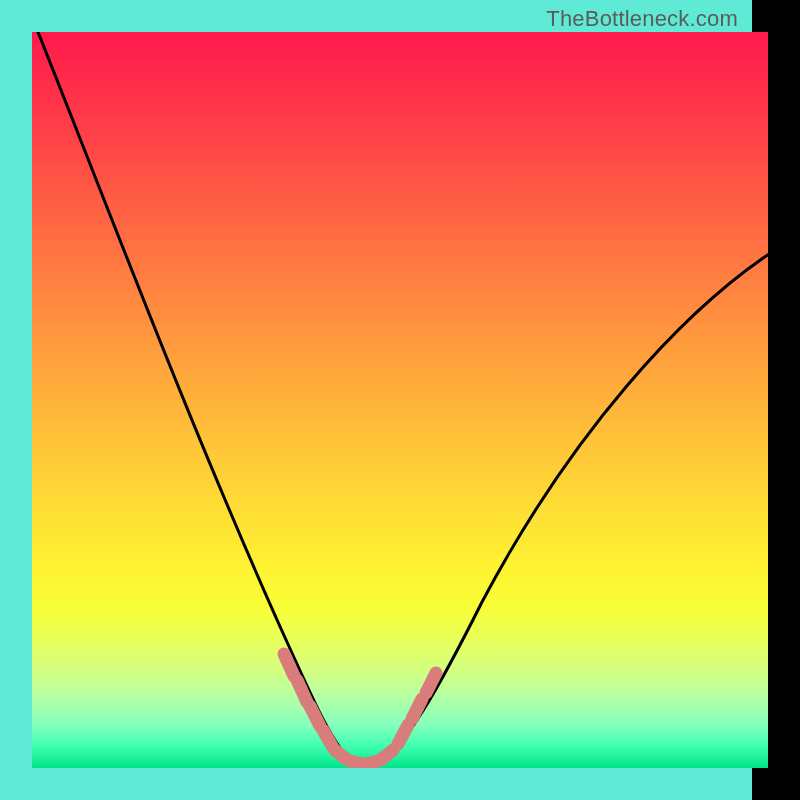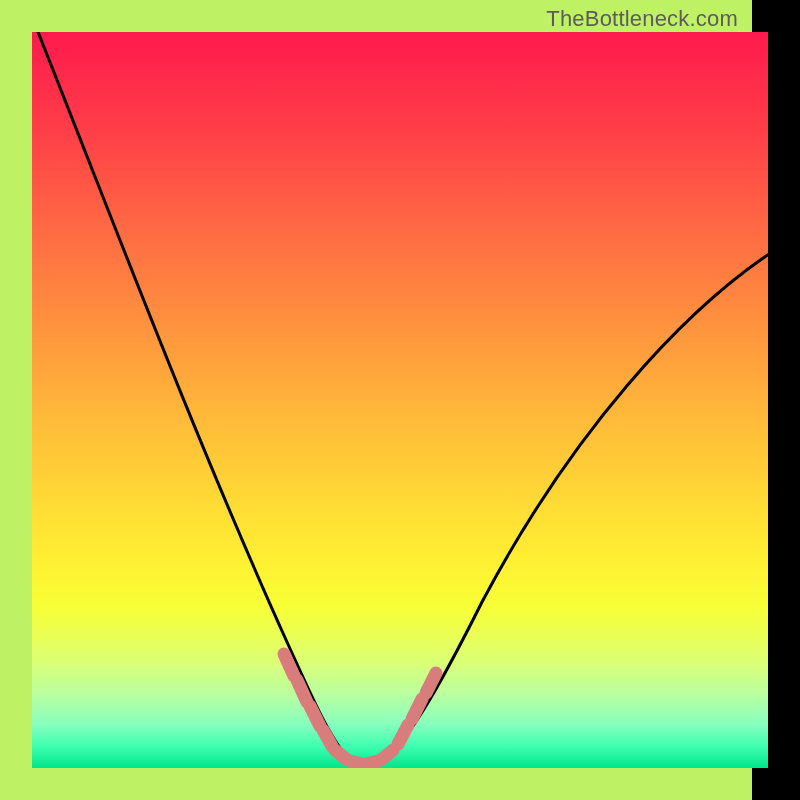--- a/index.html
+++ b/index.html
@@ -10,21 +10,21 @@
     background: #000;
     overflow: hidden;
     font-family: Arial, Helvetica, sans-serif;
   }
   .frame {
     position: absolute;
     top: 0;
     left: 0;
     width: 752px;
     height: 800px;
-    background: #bef264;
+    background: #5eead4;
   }
   .plot {
     position: absolute;
     top: 32px;
     left: 32px;
     width: 736px;
     height: 736px;
     overflow: hidden;
   }
   .gradient {

